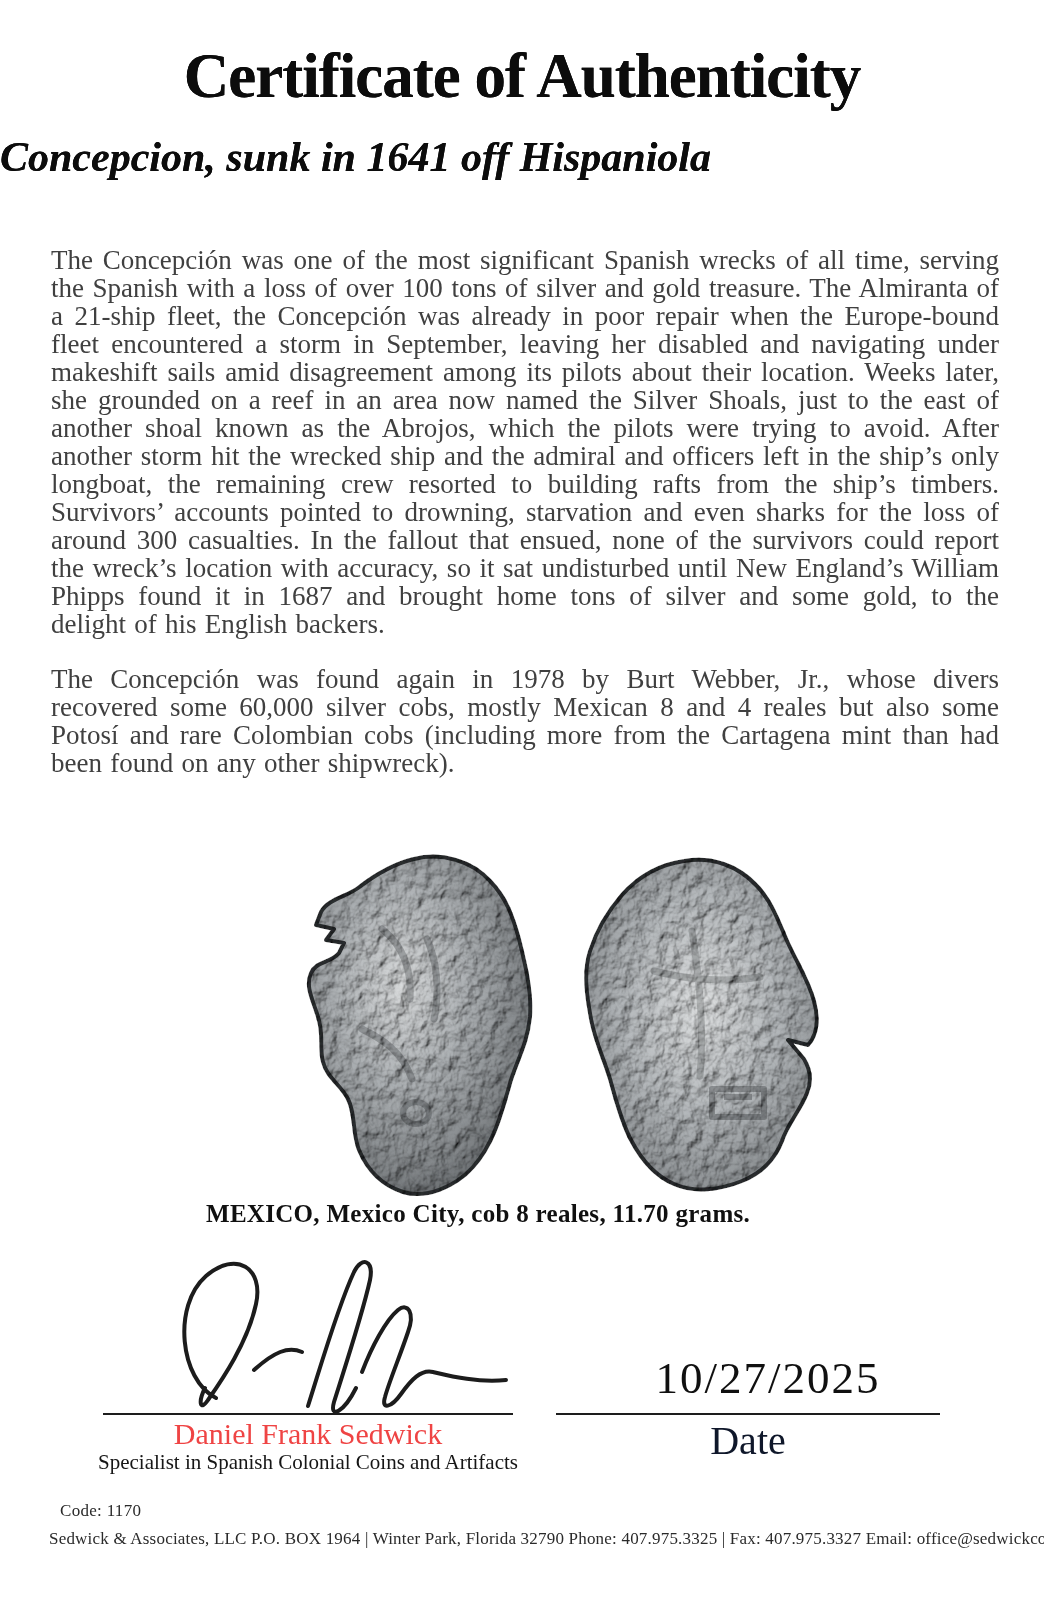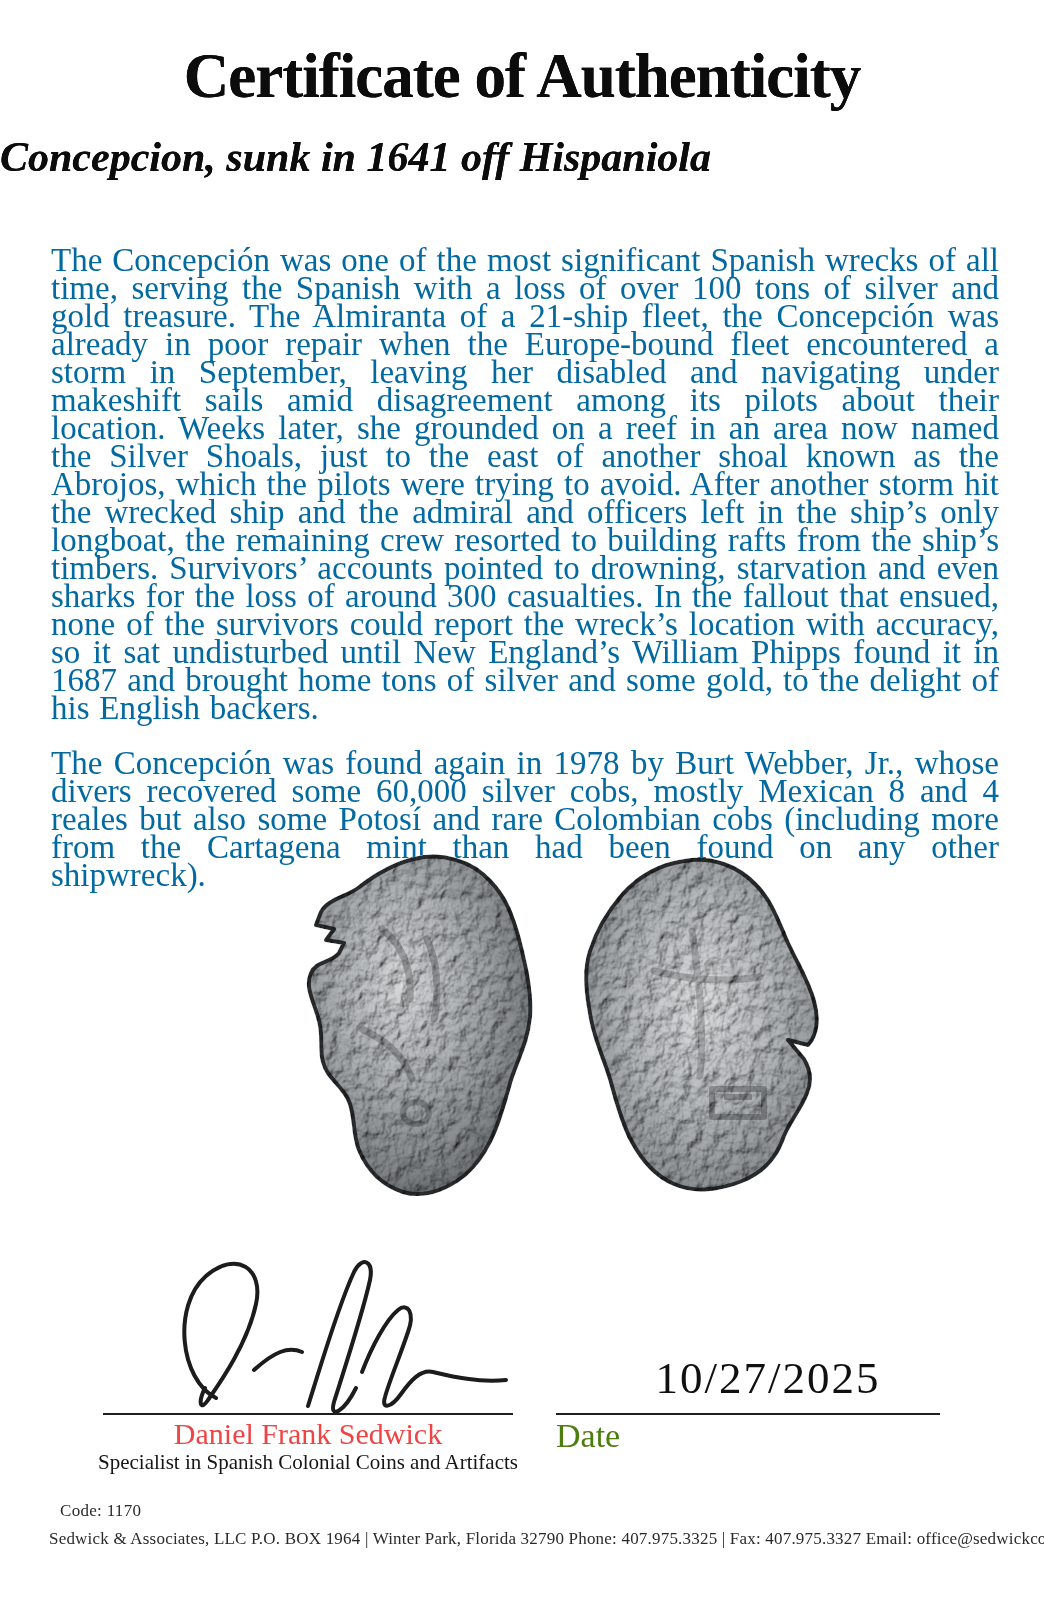--- a/index.html
+++ b/index.html
@@ -22,22 +22,22 @@
   }
   .doc-subtitle{
     position:absolute; top:133px; left:0; width:100%;
     text-align:left;
     font-size:42px; font-weight:bold; font-style:italic;
     letter-spacing:0px; color:#0c0c0c;
     text-shadow:0 0 0.5px #000;
   }
   .body-text{
     position:absolute; top:246px; left:51px; width:948px;
-    font-size:33px; line-height:28px;
-    text-align:justify; color:#0369a1;
+    font-size:27px; line-height:28px;
+    text-align:justify; color:#404040;
     word-spacing:1.5px;
   }
   .body-text p{margin:0 0 27px 0;}
   .coins{
     position:absolute; top:851px; left:264px; width:576px; height:352px;
   }
   .coin-caption{
     position:absolute; top:1200px; left:206px;
     font-size:25px; font-weight:bold; letter-spacing:0.3px;
     color:#101010;
@@ -58,21 +58,21 @@
     position:absolute; left:40px; top:1450px; width:536px;
     text-align:center; font-size:21px; color:#161616;
   }
   .date-value{
     position:absolute; left:576px; top:1352px; width:384px;
     text-align:center; font-size:45px; letter-spacing:2px;
     color:#101010;
   }
   .date-label{
     position:absolute; left:556px; top:1417px; width:384px;
-    text-align:left; font-size:34px; color:#4d7c0f;
+    text-align:center; font-size:40px; color:#0f172a;
   }
   .footer-code{
     position:absolute; left:60px; top:1501px;
     font-size:17px; color:#2a2a2a; letter-spacing:0.3px;
   }
   .footer-address{
     position:absolute; left:49px; top:1529px; width:970px;
     font-size:17px; color:#2a2a2a; letter-spacing:0.2px;
     white-space:nowrap;
   }
@@ -131,20 +131,21 @@
                  C555,168 553,184 544,194 L524,189 L540,208 C546,218 548,230 543,242
                  C536,260 524,272 518,290 C511,308 498,322 478,330 C456,339 430,342 410,333
                  C391,325 377,308 367,289 C357,270 352,249 346,228 C340,208 331,190 327,168
                  C323,146 319,122 326,100 C333,78 344,60 358,44 C373,27 392,14 420,10 Z" fill="url(#g2)" stroke="#2b2e30" stroke-width="4" stroke-linejoin="round"></path>
         <path d="M428,80 C436,130 440,180 436,225 M390,120 C420,128 460,132 496,126" fill="none" stroke="#2f3234" stroke-width="7" opacity="0.25" stroke-linecap="round"></path>
         <path d="M448,238 L500,238 L500,266 L448,266 Z M460,246 L488,246" fill="none" stroke="#2f3234" stroke-width="6" opacity="0.35" stroke-linejoin="round"></path>
       </g>
     </g>
   </svg>
 
+  <div class="coin-caption">MEXICO, Mexico City, cob 8 reales, 11.70 grams.</div>
 
   <svg class="sig-svg" viewBox="0 0 356 162">
     <g fill="none" stroke="#1c1c1c" stroke-width="4" stroke-linecap="round">
       <path d="M58,146 C22,128 14,54 48,24 C78,-2 106,16 98,52 C90,90 64,128 50,148 C42,160 40,150 47,136"></path>
       <path d="M96,118 C116,100 130,94 144,100"></path>
       <path d="M150,154 C164,110 180,54 196,20 C204,4 216,8 212,28 C205,60 188,112 176,150 C171,168 186,160 198,136"></path>
       <path d="M204,120 C214,94 228,68 240,58 C250,50 257,61 250,80 C242,104 231,130 227,145 C223,158 233,156 243,142 C253,128 263,117 275,120 C292,124 320,131 348,128"></path>
     </g>
   </svg>
 

